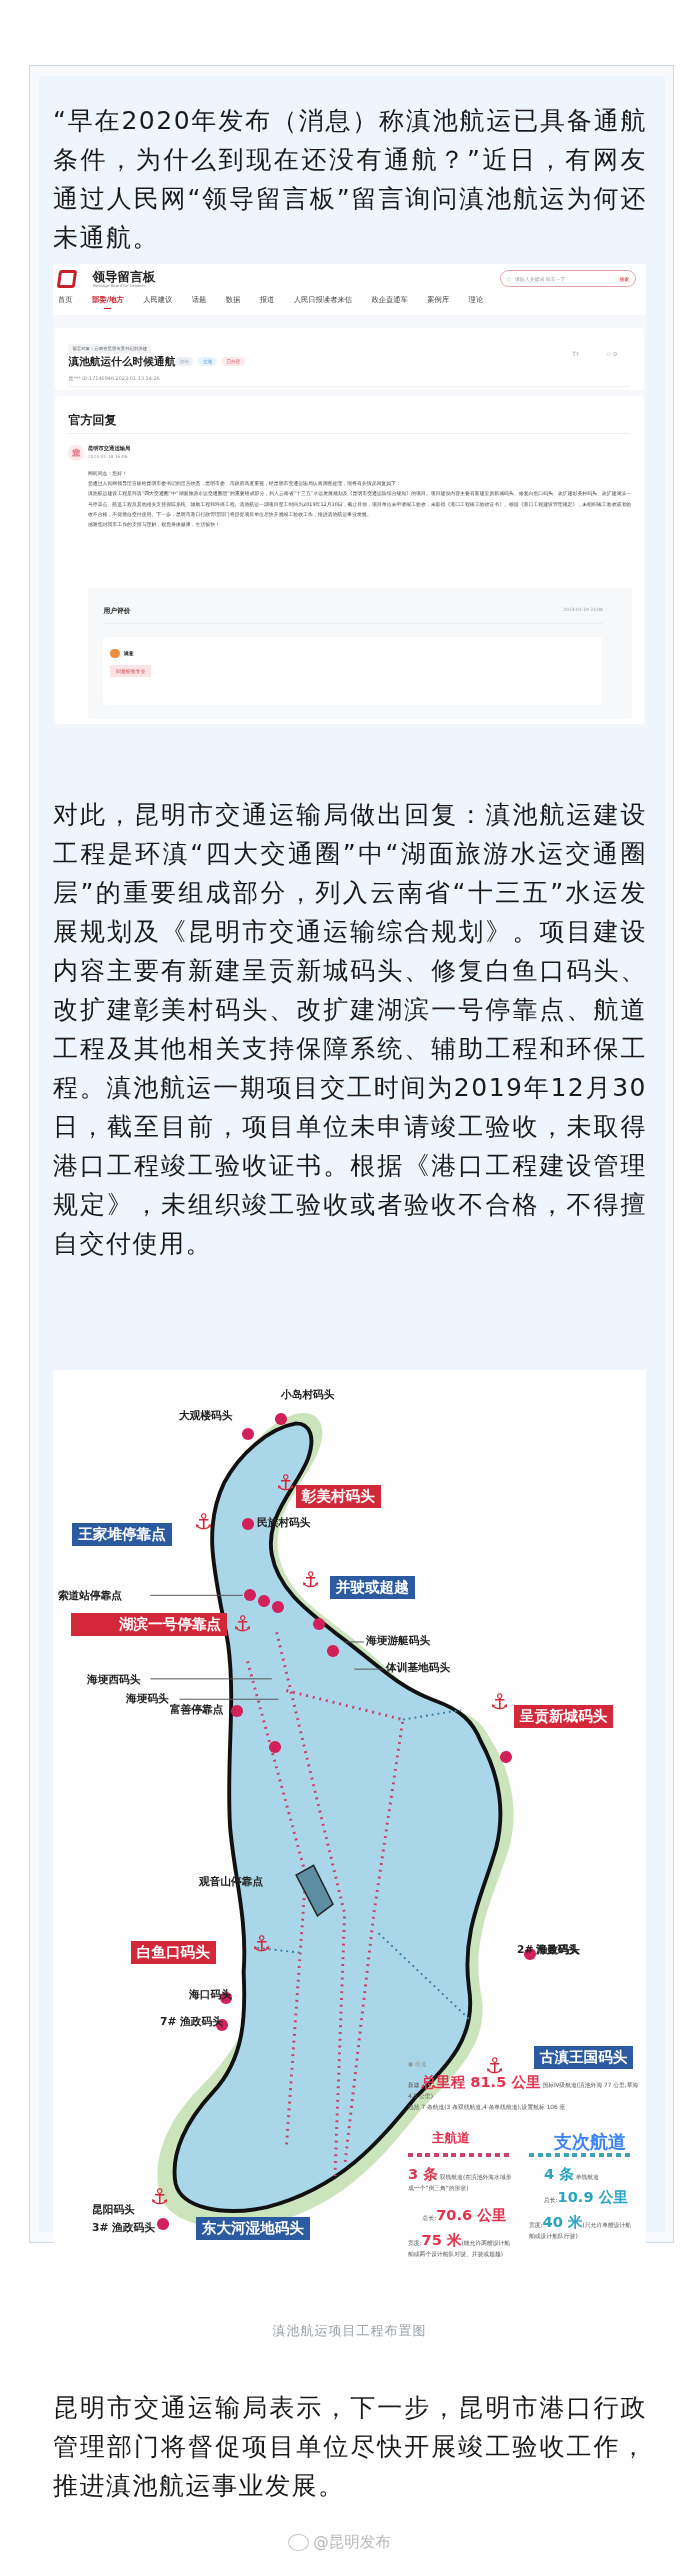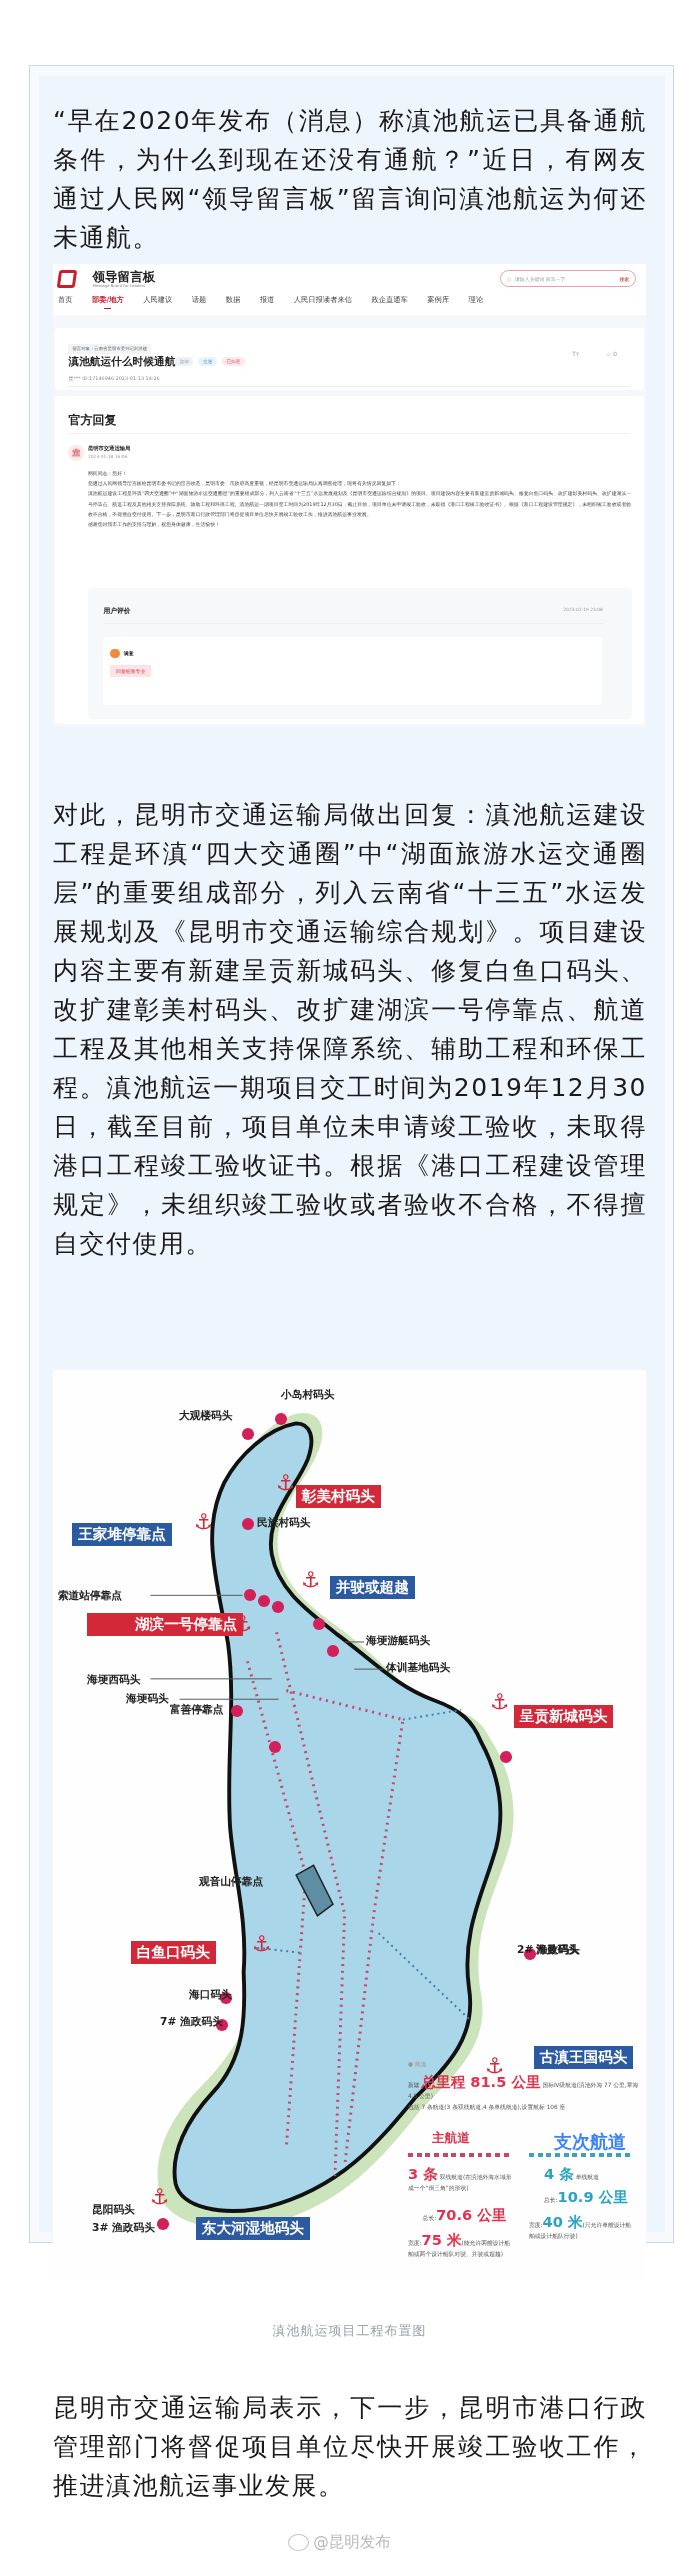--- a/index.html
+++ b/index.html
@@ -241,21 +241,21 @@
     <div class="anchor" style="left:223px;top:102px;">⚓</div>
     <div class="anchor" style="left:141px;top:141px;">⚓</div>
     <div class="anchor" style="left:248px;top:199px;">⚓</div>
     <div class="anchor" style="left:180px;top:243px;">⚓</div>
     <div class="anchor" style="left:437px;top:321px;">⚓</div>
     <div class="anchor" style="left:199px;top:563px;">⚓</div>
     <div class="anchor" style="left:432px;top:685px;">⚓</div>
     <div class="anchor" style="left:97px;top:816px;">⚓</div>
 
     <div class="box red" style="left:243px;top:115px;">彰美村码头</div>
-    <div class="box red" style="left:34px;top:243px;padding-left:48px;">湖滨一号停靠点</div>
+    <div class="box red" style="left:18px;top:243px;padding-left:48px;">湖滨一号停靠点</div>
     <div class="box red" style="left:461px;top:335px;">呈贡新城码头</div>
     <div class="box red" style="left:78px;top:571px;">白鱼口码头</div>
 
     <div class="box blue" style="left:19.4px;top:153px;">王家堆停靠点</div>
     <div class="box blue" style="left:277px;top:206px;">并驶或超越</div>
     <div class="box blue" style="left:481px;top:676px;">古滇王国码头</div>
     <div class="box blue" style="left:143px;top:847px;">东大河湿地码头</div>
 
     <div class="legend">
       <div style="color:#999;">● 航道</div>

